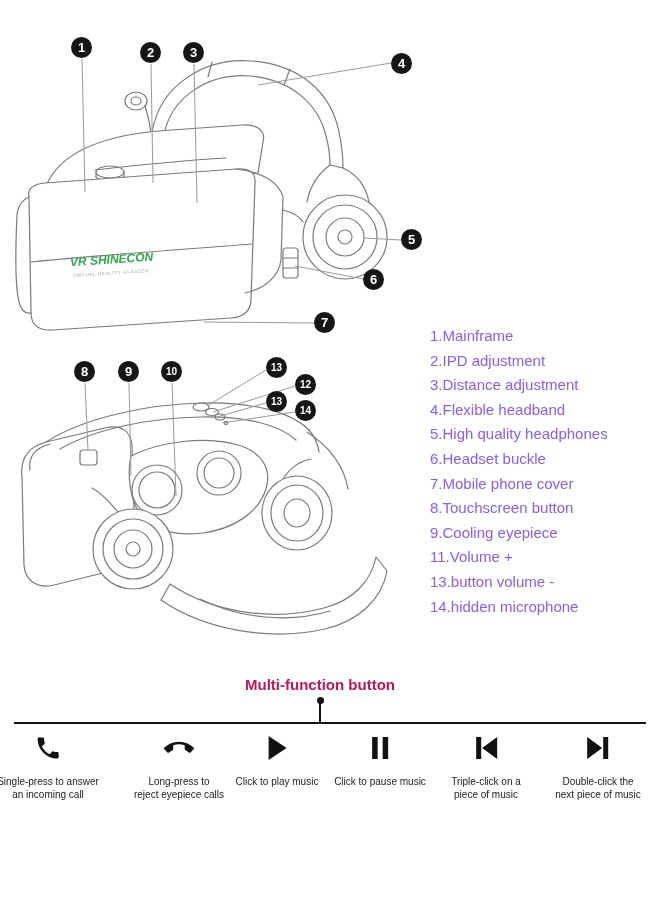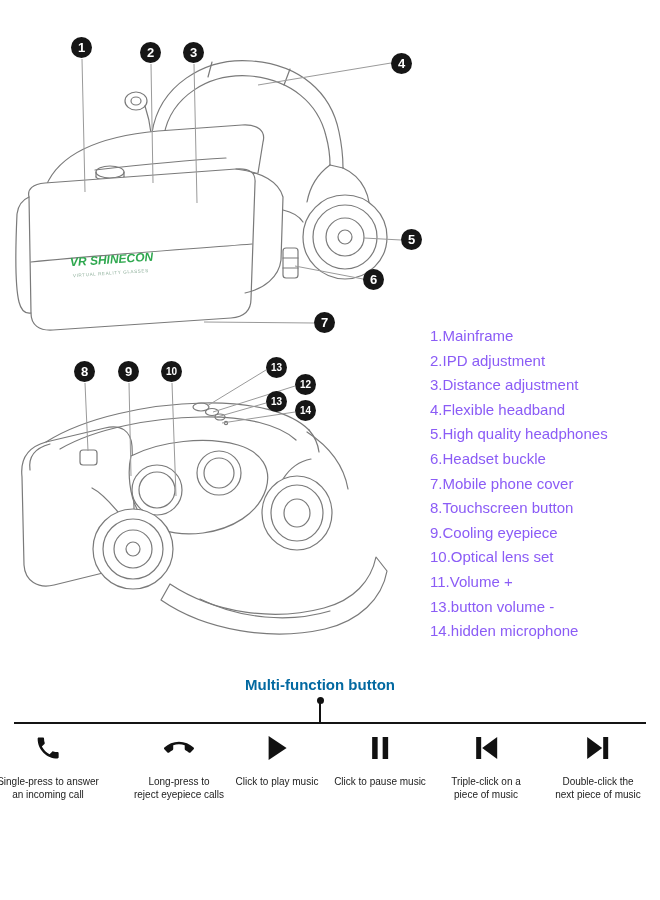--- a/index.html
+++ b/index.html
@@ -18,21 +18,21 @@
     font-size:13px; font-weight:bold; line-height:1;
   }
   .callout.two { font-size:10px; }
 
   .legend { position:absolute; left:430px; top:324px; list-style:none; }
   .legend li { font-size:15px; line-height:24.6px; color:#8b5cf6; white-space:nowrap; }
 
   .mf { position:absolute; left:0; top:672px; width:660px; height:160px; }
   .mf-title {
     position:absolute; left:0; top:4px; width:640px; text-align:center;
-    font-size:15px; font-weight:bold; color:#0369a1;
+    font-size:15px; font-weight:bold; color:#be185d;
   }
   .mf-pin-dot { position:absolute; left:317px; top:25px; width:7px; height:7px; border-radius:50%; background:#111; }
   .mf-pin-stem { position:absolute; left:319px; top:30px; width:2px; height:20px; background:#111; }
   .mf-line { position:absolute; left:14px; top:50px; width:632px; height:2px; background:#141414; }
 
   .mf-col { position:absolute; top:58px; transform:translateX(-50%); text-align:center; }
   .mf-icon { height:36px; display:flex; align-items:center; justify-content:center; }
   .mf-cap { margin-top:9px; font-size:10px; line-height:13px; color:#222; }
   .mf-cap span { display:block; white-space:nowrap; }
 </style>
@@ -197,21 +197,20 @@
   <ul class="legend">
     <li>1.Mainframe</li>
     <li>2.IPD adjustment</li>
     <li>3.Distance adjustment</li>
     <li>4.Flexible headband</li>
     <li>5.High quality headphones</li>
     <li>6.Headset buckle</li>
     <li>7.Mobile phone cover</li>
     <li>8.Touchscreen button</li>
     <li>9.Cooling eyepiece</li>
-    <li>10.Optical lens set</li>
     <li>11.Volume +</li>
     <li>13.button volume -</li>
     <li>14.hidden microphone</li>
   </ul>
 
   <div class="mf">
     <div class="mf-title">Multi-function button</div>
     <div class="mf-pin-dot"></div>
     <div class="mf-pin-stem"></div>
     <div class="mf-line"></div>

